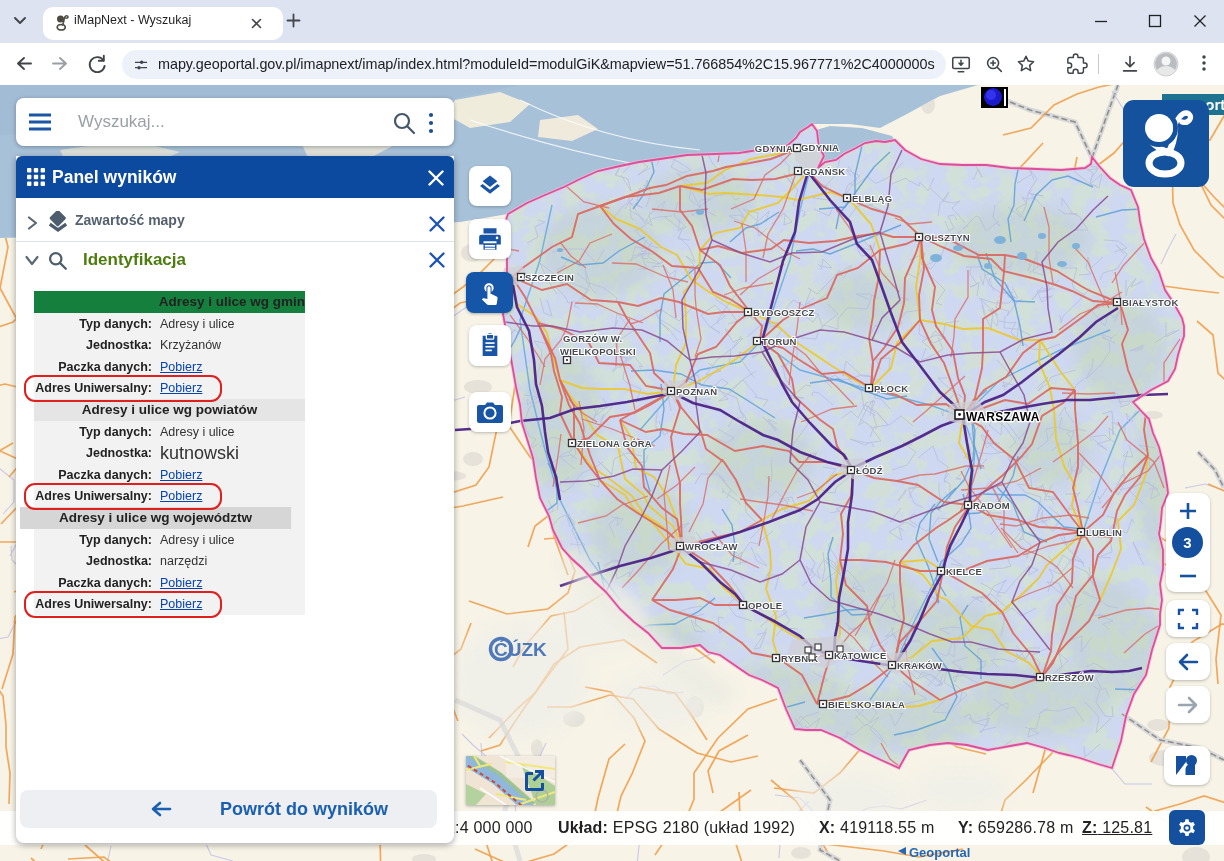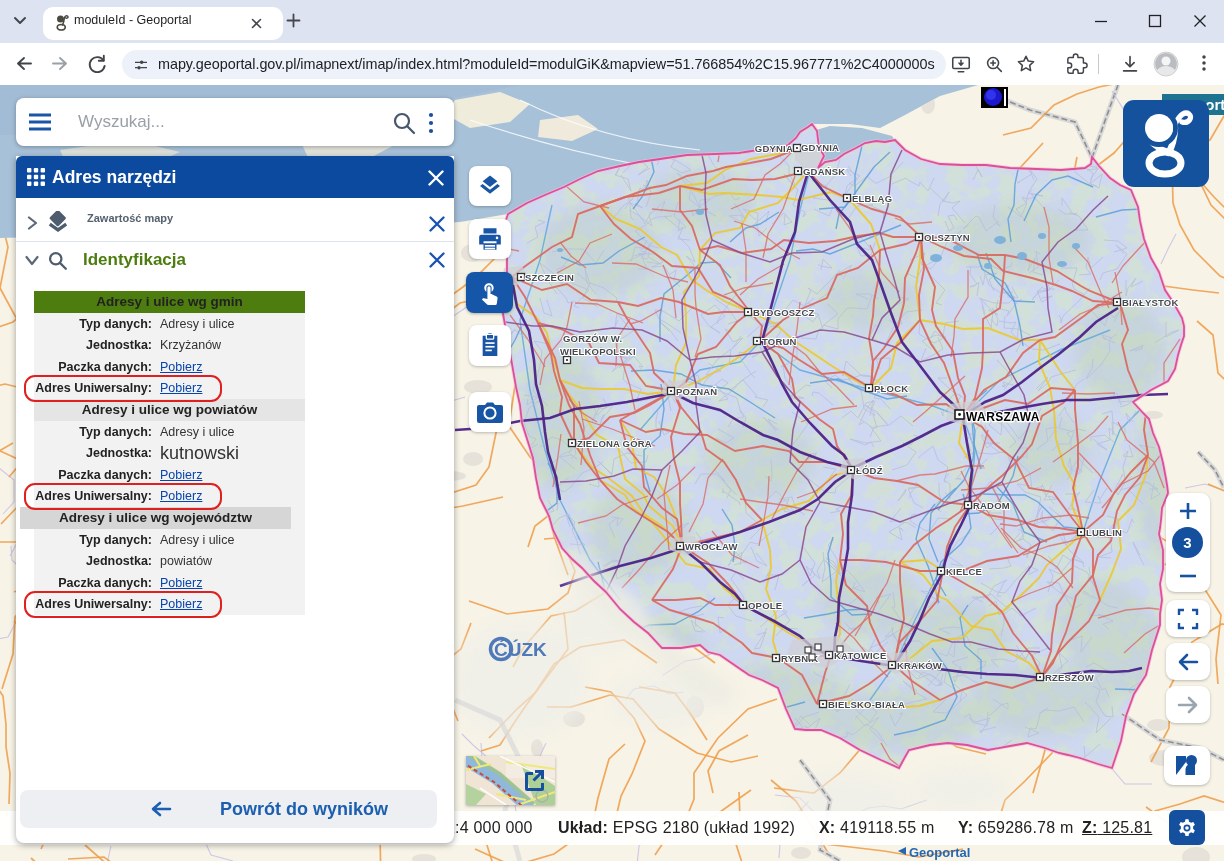--- a/index.html
+++ b/index.html
@@ -13,21 +13,21 @@
 <svg class="abs" style="left:8px;top:10px" width="24" height="22" viewBox="0 0 24 22">
       <path d="M7 8 l5 5 l5 -5" stroke="#44474e" stroke-width="2" fill="none" stroke-linecap="round" stroke-linejoin="round"></path>
     </svg>
 <div class="abs" style="left:43px;top:7px;width:240px;height:33px;background:#fff;border-radius:10px;"></div>
 <svg class="abs" style="left:52px;top:13px" width="20" height="20" viewBox="0 0 40 40">
  <circle cx="17" cy="12" r="7" fill="#4a4a40"></circle>
  <path d="M25 9 c1.5 -4 7 -4.5 7 -1 c0 2.5 -3.5 3 -5 1.5" stroke="#4a4a40" stroke-width="3" fill="none" stroke-linecap="round"></path>
  <path d="M24.5 11 c-0.5 5 -1.5 9 -3.5 13" stroke="#4a4a40" stroke-width="3.2" fill="none" stroke-linecap="round"></path>
  <ellipse cx="18.5" cy="28.5" rx="8" ry="5.5" fill="none" stroke="#4a4a40" stroke-width="3.4"></ellipse>
     </svg>
-<div class="abs" style="left:74px;top:13px;font-size:12.5px;color:#1f1f1f;">moduleId - Geoportal</div>
+<div class="abs" style="left:74px;top:13px;font-size:12.5px;color:#1f1f1f;">iMapNext - Wyszukaj</div>
 <svg class="abs" style="left:249px;top:16px" width="15" height="15" viewBox="0 0 15 15">
       <path d="M3.5 3.5 L11.5 11.5 M11.5 3.5 L3.5 11.5" stroke="#45484e" stroke-width="1.6" stroke-linecap="round"></path>
     </svg>
 <svg class="abs" style="left:286px;top:13px" width="15" height="15" viewBox="0 0 15 15">
       <path d="M7.5 1.5 V13.5 M1.5 7.5 H13.5" stroke="#44474e" stroke-width="1.8" stroke-linecap="round"></path>
     </svg>
 
 <svg class="abs" style="left:1092px;top:12px" width="18" height="18" viewBox="0 0 18 18">
       <path d="M3 9.5 H15" stroke="#202124" stroke-width="1.3"></path>
     </svg>
@@ -1190,51 +1190,51 @@
  <rect x="0" y="0" width="4.4" height="4.4" rx="1"></rect>
       <rect x="6.8" y="0" width="4.4" height="4.4" rx="1"></rect>
       <rect x="13.6" y="0" width="4.4" height="4.4" rx="1"></rect>
  <rect x="0" y="6.8" width="4.4" height="4.4" rx="1"></rect>
       <rect x="6.8" y="6.8" width="4.4" height="4.4" rx="1"></rect>
       <rect x="13.6" y="6.8" width="4.4" height="4.4" rx="1"></rect>
  <rect x="0" y="13.6" width="4.4" height="4.4" rx="1"></rect>
       <rect x="6.8" y="13.6" width="4.4" height="4.4" rx="1"></rect>
       <rect x="13.6" y="13.6" width="4.4" height="4.4" rx="1"></rect>
 </svg>
-<div class="abs" style="left:52px;top:167px;font-size:17.5px;font-weight:bold;color:#fff;">Adres narzędzi</div>
+<div class="abs" style="left:52px;top:167px;font-size:17.5px;font-weight:bold;color:#fff;">Panel wyników</div>
 <svg class="abs" style="left:428px;top:170px" width="16" height="16" viewBox="0 0 16 16">
       <path d="M1.5 1.5 L14.5 14.5 M14.5 1.5 L1.5 14.5" stroke="#fff" stroke-width="2.4" stroke-linecap="round"></path>
     </svg>
 
 <svg class="abs" style="left:26px;top:216px" width="13" height="14" viewBox="0 0 13 14">
       <path d="M3 1.5 l7 5.5 l-7 5.5" stroke="#5a6878" stroke-width="2.2" fill="none" stroke-linecap="round" stroke-linejoin="round"></path>
     </svg>
 <svg class="abs" style="left:47px;top:211px" width="22" height="23" viewBox="0 0 26 28">
  <rect x="5.2" y="1.2" width="15" height="15" rx="2" transform="rotate(45 12.7 8.7)" fill="#4e5d6e"></rect>
  <path d="M3 16 l10 7 l10 -7" stroke="#4e5d6e" stroke-width="4" fill="none"></path>
 </svg>
-<div class="abs" style="left:75px;top:212px;font-size:11px;font-weight:bold;color:#55616e;margin-left:12px;">Zawartość mapy</div>
+<div class="abs" style="left:75px;top:212px;font-size:14px;font-weight:bold;color:#55616e;">Zawartość mapy</div>
 <svg class="abs" style="left:429px;top:216px" width="16" height="16" viewBox="0 0 16 16">
       <path d="M1.5 1.5 L14.5 14.5 M14.5 1.5 L1.5 14.5" stroke="#1952b5" stroke-width="2.3" stroke-linecap="round"></path>
     </svg>
 <div class="abs" style="left:16px;top:241px;width:438px;height:1px;background:#dde3ea;"></div>
 <svg class="abs" style="left:25px;top:254px" width="14" height="13" viewBox="0 0 14 13">
       <path d="M1.5 3 l5.5 7 l5.5 -7" stroke="#5a6878" stroke-width="2.2" fill="none" stroke-linecap="round" stroke-linejoin="round"></path>
     </svg>
 <svg class="abs" style="left:47px;top:250px" width="21" height="21" viewBox="0 0 24 24" fill="none" stroke="#4e5d6e" stroke-width="2.6">
       <circle cx="10" cy="10" r="6.5"></circle>
       <path d="M15 15 L21.5 21.5" stroke-linecap="round"></path>
     </svg>
 <div class="abs" style="left:83px;top:250px;font-size:17px;font-weight:bold;color:#4d7c0f;">Identyfikacja</div>
 <svg class="abs" style="left:429px;top:252px" width="16" height="16" viewBox="0 0 16 16">
       <path d="M1.5 1.5 L14.5 14.5 M14.5 1.5 L1.5 14.5" stroke="#1952b5" stroke-width="2.3" stroke-linecap="round"></path>
     </svg>
 
 <div class="abs" style="left:34px;top:291px;width:271px;height:324px;background:#f2f2f2;"></div>
-<div class="abs" style="left:34px;top:291px;width:271px;height:22px;background:#4d7c0f;font-size:13.5px;font-weight:bold;color:#222;text-align:center;line-height:22px;">Adresy i ulice wg gmin</div>
+<div class="abs" style="left:34px;top:291px;width:271px;height:22px;background:#15803d;font-size:13.5px;font-weight:bold;color:#222;text-align:right;line-height:22px;">Adresy i ulice wg gmin</div>
 <div class="abs" style="left:34px;top:313px;width:118px;height:22px;font-size:12.5px;font-weight:bold;color:#222;text-align:right;line-height:22px;">Typ danych:</div>
     <div class="abs" style="left:160px;top:313px;width:145px;height:22px;font-size:12.5px;color:#333;line-height:22px;">Adresy i ulice</div>
 <div class="abs" style="left:34px;top:334px;width:118px;height:22px;font-size:12.5px;font-weight:bold;color:#222;text-align:right;line-height:22px;">Jednostka:</div>
     <div class="abs" style="left:160px;top:334px;width:145px;height:22px;font-size:12.5px;color:#333;line-height:22px;">Krzyżanów</div>
 <div class="abs" style="left:34px;top:356px;width:118px;height:22px;font-size:12.5px;font-weight:bold;color:#222;text-align:right;line-height:22px;">Paczka danych:</div>
     <div class="abs" style="left:160px;top:356px;width:145px;height:22px;font-size:12.5px;color:#333;line-height:22px;"><a style="color:#0645ad;text-decoration:underline;">Pobierz</a></div>
 <div class="abs" style="left:34px;top:377px;width:118px;height:22px;font-size:12.5px;font-weight:bold;color:#222;text-align:right;line-height:22px;">Adres Uniwersalny:</div>
     <div class="abs" style="left:160px;top:377px;width:145px;height:22px;font-size:12.5px;color:#333;line-height:22px;"><a style="color:#0645ad;text-decoration:underline;">Pobierz</a></div>
 <div class="abs" style="left:34px;top:399px;width:271px;height:22px;background:#e5e5e5;font-size:13.5px;font-weight:bold;color:#222;text-align:center;line-height:22px;">Adresy i ulice wg powiatów</div>
 <div class="abs" style="left:34px;top:421px;width:118px;height:22px;font-size:12.5px;font-weight:bold;color:#222;text-align:right;line-height:22px;">Typ danych:</div>
@@ -1242,21 +1242,21 @@
 <div class="abs" style="left:34px;top:442px;width:118px;height:22px;font-size:12.5px;font-weight:bold;color:#222;text-align:right;line-height:22px;">Jednostka:</div>
     <div class="abs" style="left:160px;top:442px;width:145px;height:22px;font-size:18px;color:#333;line-height:22px;">kutnowski</div>
 <div class="abs" style="left:34px;top:464px;width:118px;height:22px;font-size:12.5px;font-weight:bold;color:#222;text-align:right;line-height:22px;">Paczka danych:</div>
     <div class="abs" style="left:160px;top:464px;width:145px;height:22px;font-size:12.5px;color:#333;line-height:22px;"><a style="color:#0645ad;text-decoration:underline;">Pobierz</a></div>
 <div class="abs" style="left:34px;top:485px;width:118px;height:22px;font-size:12.5px;font-weight:bold;color:#222;text-align:right;line-height:22px;">Adres Uniwersalny:</div>
     <div class="abs" style="left:160px;top:485px;width:145px;height:22px;font-size:12.5px;color:#333;line-height:22px;"><a style="color:#0645ad;text-decoration:underline;">Pobierz</a></div>
 <div class="abs" style="left:20px;top:507px;width:271px;height:22px;background:#d6d6d6;font-size:13.5px;font-weight:bold;color:#222;text-align:center;line-height:22px;">Adresy i ulice wg województw</div>
 <div class="abs" style="left:34px;top:529px;width:118px;height:22px;font-size:12.5px;font-weight:bold;color:#222;text-align:right;line-height:22px;">Typ danych:</div>
     <div class="abs" style="left:160px;top:529px;width:145px;height:22px;font-size:12.5px;color:#333;line-height:22px;">Adresy i ulice</div>
 <div class="abs" style="left:34px;top:550px;width:118px;height:22px;font-size:12.5px;font-weight:bold;color:#222;text-align:right;line-height:22px;">Jednostka:</div>
-    <div class="abs" style="left:160px;top:550px;width:145px;height:22px;font-size:12.5px;color:#333;line-height:22px;">powiatów</div>
+    <div class="abs" style="left:160px;top:550px;width:145px;height:22px;font-size:12.5px;color:#333;line-height:22px;">narzędzi</div>
 <div class="abs" style="left:34px;top:572px;width:118px;height:22px;font-size:12.5px;font-weight:bold;color:#222;text-align:right;line-height:22px;">Paczka danych:</div>
     <div class="abs" style="left:160px;top:572px;width:145px;height:22px;font-size:12.5px;color:#333;line-height:22px;"><a style="color:#0645ad;text-decoration:underline;">Pobierz</a></div>
 <div class="abs" style="left:34px;top:593px;width:118px;height:22px;font-size:12.5px;font-weight:bold;color:#222;text-align:right;line-height:22px;">Adres Uniwersalny:</div>
     <div class="abs" style="left:160px;top:593px;width:145px;height:22px;font-size:12.5px;color:#333;line-height:22px;"><a style="color:#0645ad;text-decoration:underline;">Pobierz</a></div>
 <div class="abs" style="left:24px;top:375px;width:198px;height:27px;border:2.5px solid #e01f1f;border-radius:11px;"></div>
 <div class="abs" style="left:24px;top:483px;width:198px;height:27px;border:2.5px solid #e01f1f;border-radius:11px;"></div>
 <div class="abs" style="left:24px;top:591px;width:198px;height:27px;border:2.5px solid #e01f1f;border-radius:11px;"></div>
 
 <div class="abs" style="left:20px;top:790px;width:417px;height:38px;background:#edeff3;border-radius:8px;"></div>
 <svg class="abs" style="left:150px;top:800px" width="22" height="18" viewBox="0 0 22 18">

